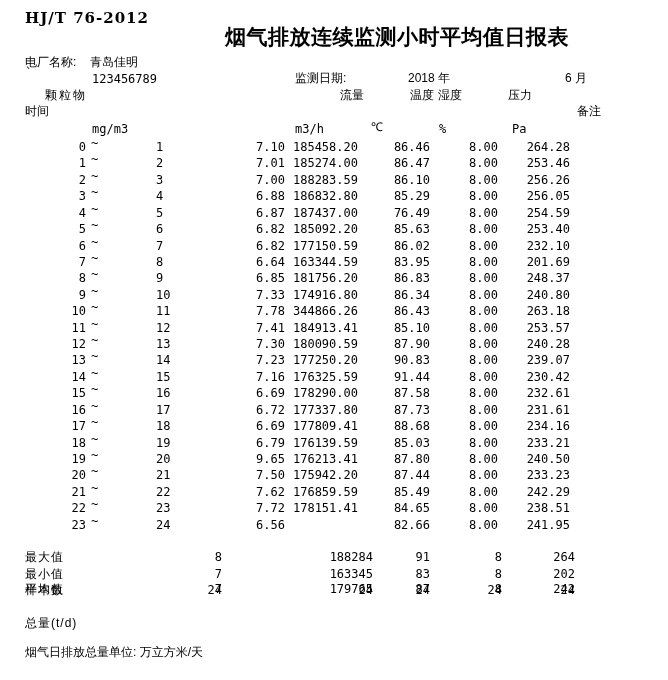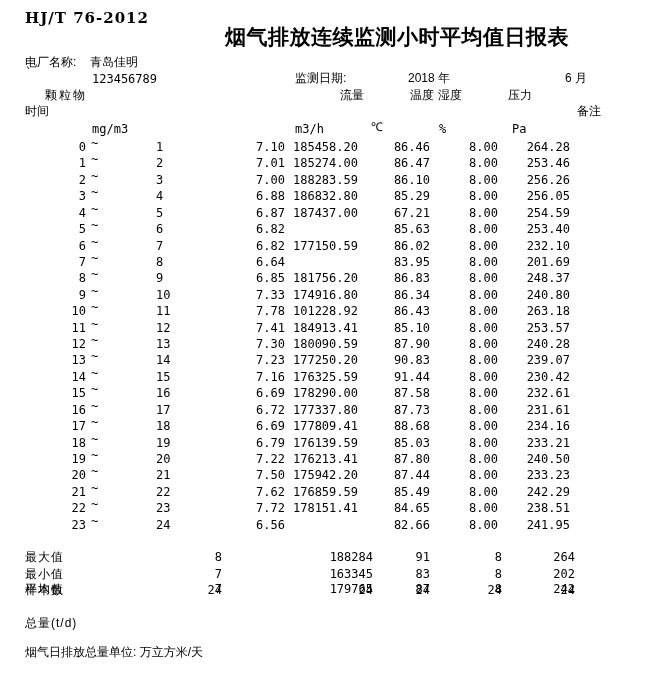--- a/index.html
+++ b/index.html
@@ -102,48 +102,50 @@
         <span class="cell c-temp">85.29</span>
         <span class="cell c-hum">8.00</span>
         <span class="cell c-pres">256.05</span>
       </div>
       <div class="row" style="top: 65.68px;">
         <span class="cell c-start">4</span>
         <span class="cell c-tilde">~</span>
         <span class="cell c-end">5</span>
         <span class="cell c-pm">6.87</span>
         <span class="cell c-flow">187437.00</span>
-        <span class="cell c-temp">67.21</span>
+        <span class="cell c-temp">76.49</span>
         <span class="cell c-hum">8.00</span>
         <span class="cell c-pres">254.59</span>
       </div>
       <div class="row" style="top: 82.1px;">
         <span class="cell c-start">5</span>
         <span class="cell c-tilde">~</span>
         <span class="cell c-end">6</span>
         <span class="cell c-pm">6.82</span>
+        <span class="cell c-flow">185092.20</span>
         <span class="cell c-temp">85.63</span>
         <span class="cell c-hum">8.00</span>
         <span class="cell c-pres">253.40</span>
       </div>
       <div class="row" style="top: 98.52px;">
         <span class="cell c-start">6</span>
         <span class="cell c-tilde">~</span>
         <span class="cell c-end">7</span>
         <span class="cell c-pm">6.82</span>
         <span class="cell c-flow">177150.59</span>
         <span class="cell c-temp">86.02</span>
         <span class="cell c-hum">8.00</span>
         <span class="cell c-pres">232.10</span>
       </div>
       <div class="row" style="top: 114.94px;">
         <span class="cell c-start">7</span>
         <span class="cell c-tilde">~</span>
         <span class="cell c-end">8</span>
         <span class="cell c-pm">6.64</span>
+        <span class="cell c-flow">163344.59</span>
         <span class="cell c-temp">83.95</span>
         <span class="cell c-hum">8.00</span>
         <span class="cell c-pres">201.69</span>
       </div>
       <div class="row" style="top: 131.36px;">
         <span class="cell c-start">8</span>
         <span class="cell c-tilde">~</span>
         <span class="cell c-end">9</span>
         <span class="cell c-pm">6.85</span>
         <span class="cell c-flow">181756.20</span>
@@ -159,21 +161,21 @@
         <span class="cell c-flow">174916.80</span>
         <span class="cell c-temp">86.34</span>
         <span class="cell c-hum">8.00</span>
         <span class="cell c-pres">240.80</span>
       </div>
       <div class="row" style="top: 164.2px;">
         <span class="cell c-start">10</span>
         <span class="cell c-tilde">~</span>
         <span class="cell c-end">11</span>
         <span class="cell c-pm">7.78</span>
-        <span class="cell c-flow">101228.92</span>
+        <span class="cell c-flow">344866.26</span>
         <span class="cell c-temp">86.43</span>
         <span class="cell c-hum">8.00</span>
         <span class="cell c-pres">263.18</span>
       </div>
       <div class="row" style="top: 180.62px;">
         <span class="cell c-start">11</span>
         <span class="cell c-tilde">~</span>
         <span class="cell c-end">12</span>
         <span class="cell c-pm">7.41</span>
         <span class="cell c-flow">184913.41</span>
@@ -248,21 +250,21 @@
         <span class="cell c-pm">6.79</span>
         <span class="cell c-flow">176139.59</span>
         <span class="cell c-temp">85.03</span>
         <span class="cell c-hum">8.00</span>
         <span class="cell c-pres">233.21</span>
       </div>
       <div class="row" style="top: 311.98px;">
         <span class="cell c-start">19</span>
         <span class="cell c-tilde">~</span>
         <span class="cell c-end">20</span>
-        <span class="cell c-pm">7.22</span>
+        <span class="cell c-pm">9.65</span>
         <span class="cell c-flow">176213.41</span>
         <span class="cell c-temp">87.80</span>
         <span class="cell c-hum">8.00</span>
         <span class="cell c-pres">240.50</span>
       </div>
       <div class="row" style="top: 328.4px;">
         <span class="cell c-start">20</span>
         <span class="cell c-tilde">~</span>
         <span class="cell c-end">21</span>
         <span class="cell c-pm">7.50</span>

